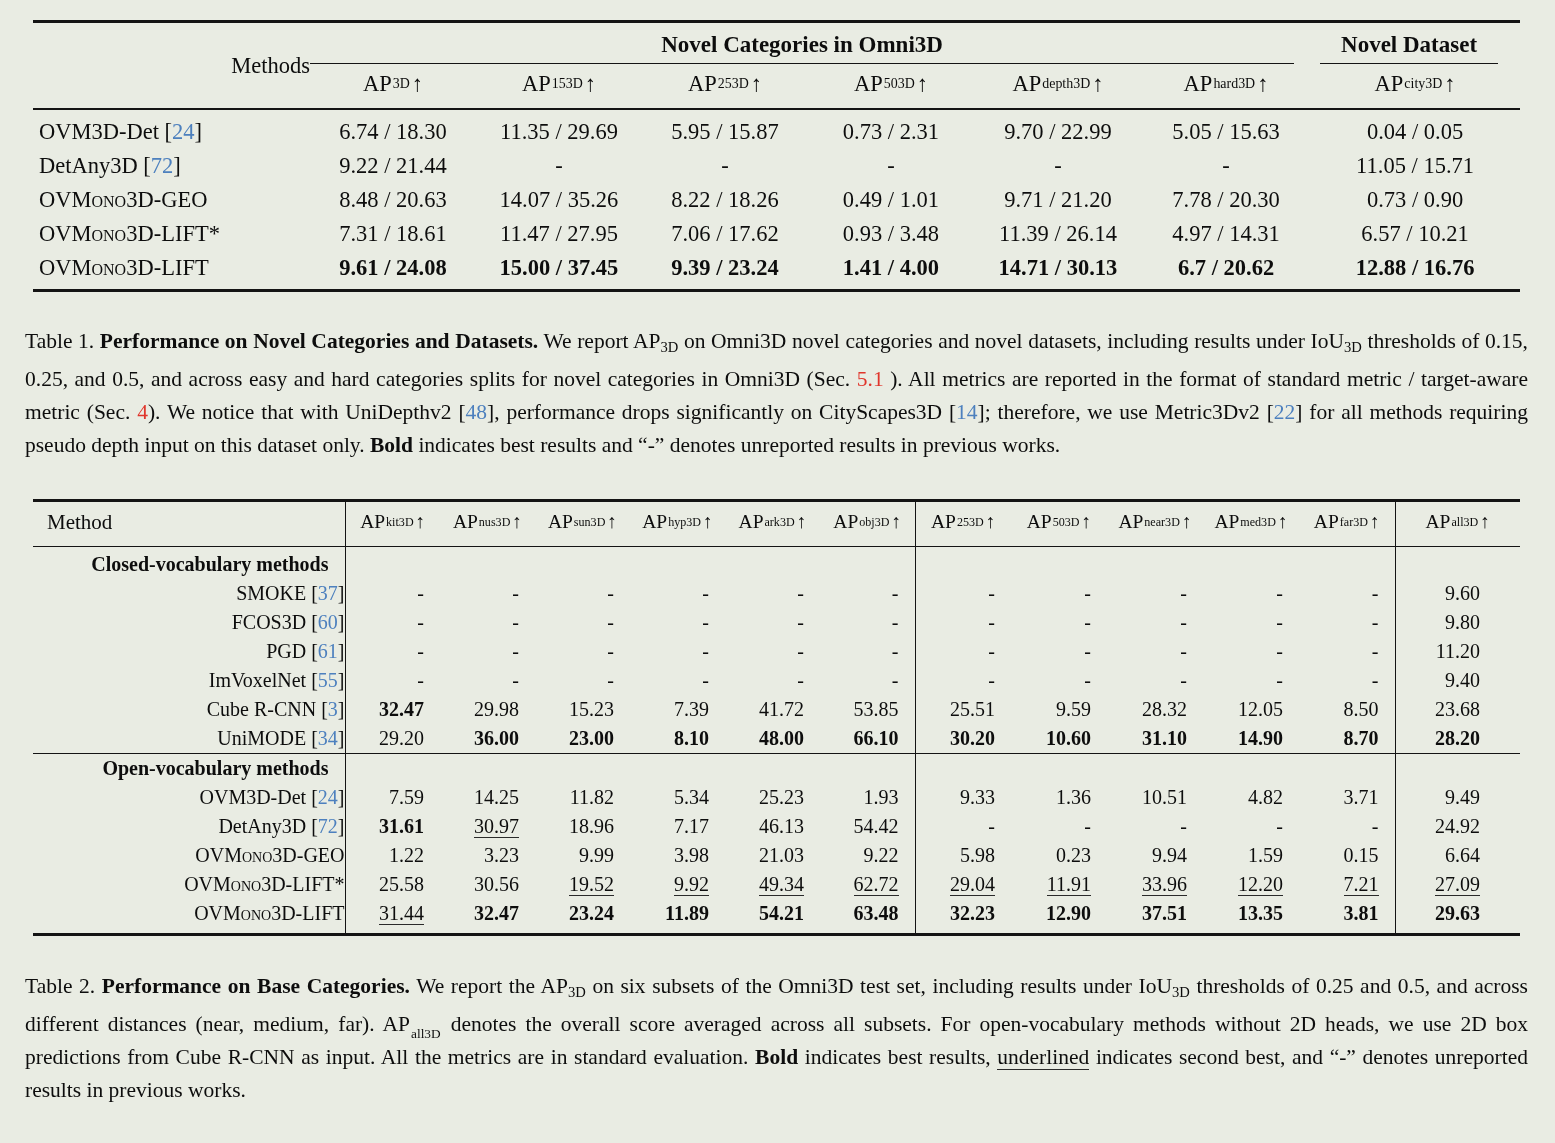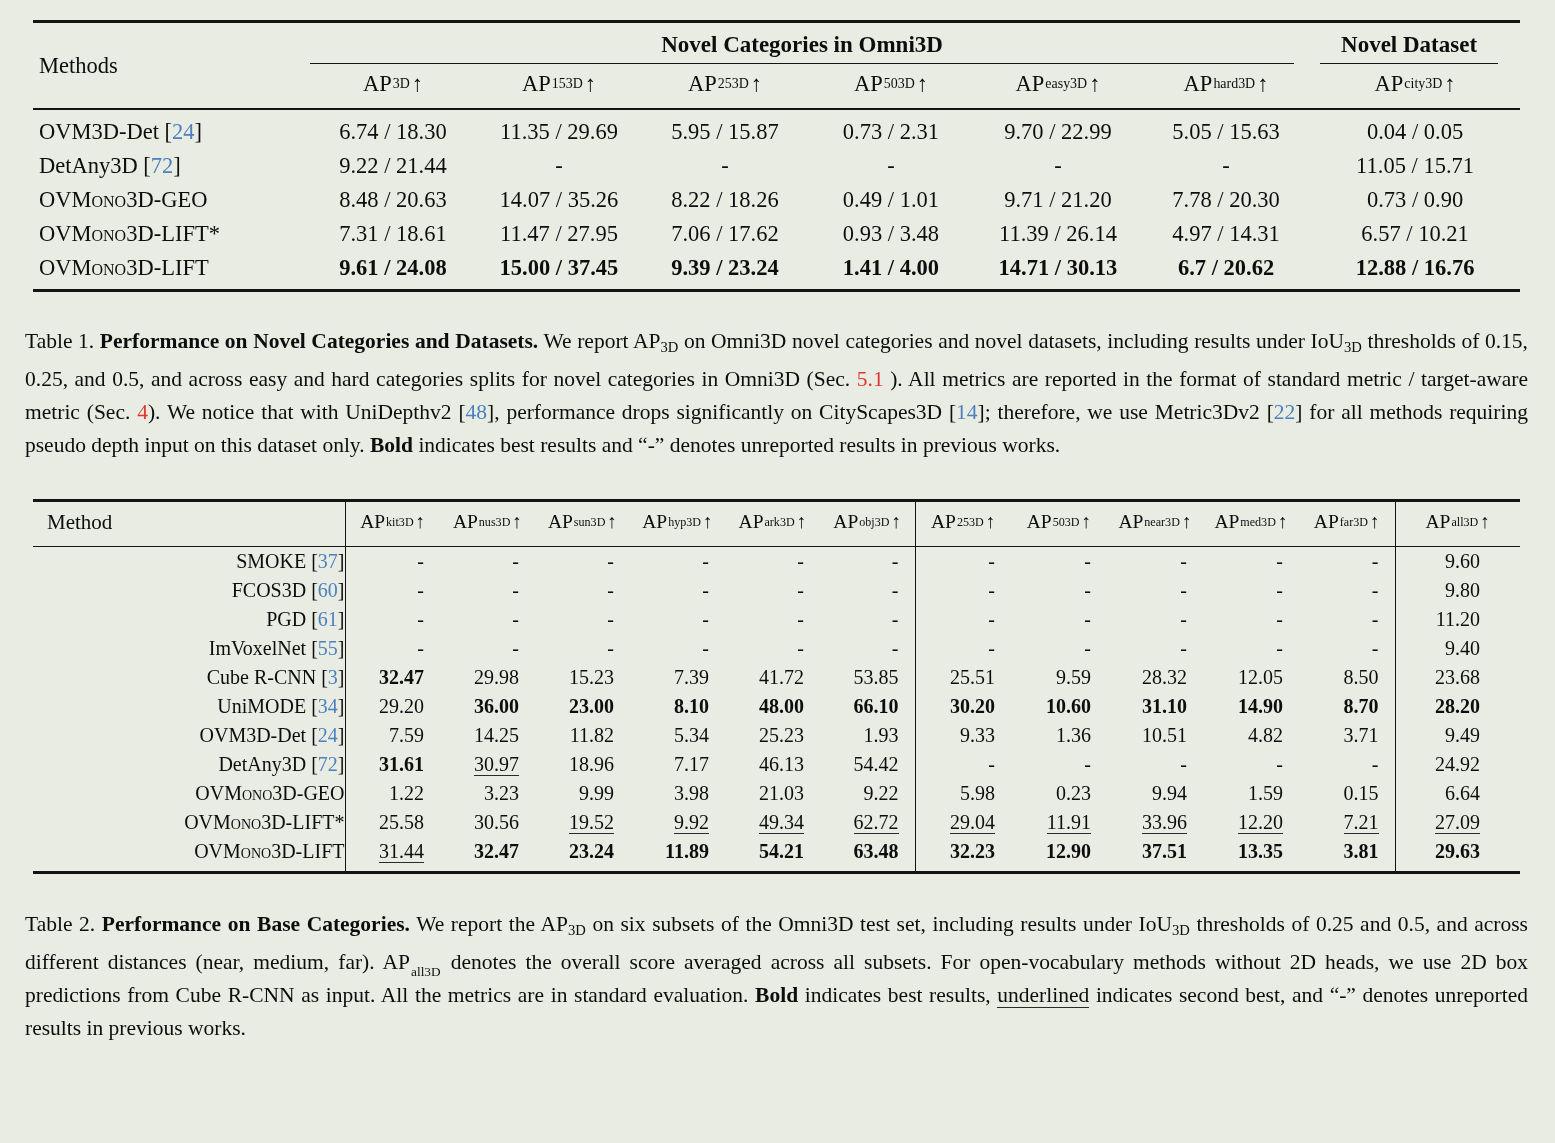--- a/index.html
+++ b/index.html
@@ -9,21 +9,21 @@
   html,body{background:var(--bg);}
   body{font-family:"Liberation Serif","DejaVu Serif",serif;color:var(--ink);}
   .page{width:1555px;height:1143px;background:var(--bg);padding:20px 25px 0 25px;overflow:hidden;}
 
   table{border-collapse:collapse;table-layout:fixed;}
   .t1,.t2{width:1487px;margin-left:8px;border-top:3px solid var(--rule);border-bottom:3px solid var(--rule);}
 
   
   .t1{font-size:22.5px;}
   .t1 th{font-weight:normal;}
-  .t1 th.corner{text-align:left;vertical-align:middle;padding-left:6px;border-bottom:2px solid var(--rule);font-size:22.5px;}
+  .t1 th.corner{text-align:right;vertical-align:middle;padding-left:6px;border-bottom:2px solid var(--rule);font-size:22.5px;}
   .t1 th.group{vertical-align:bottom;padding-top:9px;font-size:23px;font-weight:bold;}
   .t1 .cmid{border-bottom:1.6px solid var(--rule);padding-bottom:5px;}
   .t1 .cmid1{margin-right:16px;}
   .t1 .cmid2{margin:0 22px 0 10px;}
   .t1 tr.sub th{border-bottom:2px solid var(--rule);padding:7px 0 11px;}
   .t1 td{text-align:center;padding:4.5px 0;line-height:25px;}
   .t1 td.method{text-align:left;padding-left:6px;}
   .t1 tbody tr:first-child td{padding-top:9px;}
   .t1 tbody tr:last-child td{padding-bottom:9px;}
 
@@ -118,21 +118,21 @@
               <span class="base">AP</span>
               <span class="ss">
                 <span class="up">50</span>
                 <span class="dn">3D</span>
               </span>
               <span class="arr">↑</span>
             </span></th>
           <th><span class="aphdr">
               <span class="base">AP</span>
               <span class="ss">
-                <span class="up">easy</span>
+                <span class="up">depth</span>
                 <span class="dn">3D</span>
               </span>
               <span class="arr">↑</span>
             </span></th>
           <th><span class="aphdr">
               <span class="base">AP</span>
               <span class="ss">
                 <span class="up">hard</span>
                 <span class="dn">3D</span>
               </span>
@@ -316,20 +316,35 @@
                 <span class="base">AP</span>
                 <span class="ss">
                   <span class="up">all</span>
                   <span class="dn">3D</span>
                 </span>
                 <span class="arr">↑</span>
               </span></th>
           </tr>
       </thead>
       <tbody id="t2body">
+          <tr class="first">
+            <td class="sect cdiv">Closed-vocabulary methods</td>
+            <td></td>
+            <td></td>
+            <td></td>
+            <td></td>
+            <td></td>
+            <td class="cdiv"></td>
+            <td></td>
+            <td></td>
+            <td></td>
+            <td></td>
+            <td class="cdiv"></td>
+            <td class="lastcol"></td>
+          </tr>
           <tr>
             <td class="method indent cdiv"><span class="mname">SMOKE</span><span class="br"> [</span><span class="cite">37</span><span class="br">]</span></td>
             <td><span>-</span></td>
             <td><span>-</span></td>
             <td><span>-</span></td>
             <td><span>-</span></td>
             <td><span>-</span></td>
             <td class="cdiv"><span>-</span></td>
             <td><span>-</span></td>
             <td><span>-</span></td>
@@ -405,20 +420,35 @@
             <td><span class="b">23.00</span></td>
             <td><span class="b">8.10</span></td>
             <td><span class="b">48.00</span></td>
             <td class="cdiv"><span class="b">66.10</span></td>
             <td><span class="b">30.20</span></td>
             <td><span class="b">10.60</span></td>
             <td><span class="b">31.10</span></td>
             <td><span class="b">14.90</span></td>
             <td class="cdiv"><span class="b">8.70</span></td>
             <td class="lastcol"><span class="b">28.20</span></td>
+          </tr>
+          <tr class="secttop">
+            <td class="sect cdiv">Open-vocabulary methods</td>
+            <td></td>
+            <td></td>
+            <td></td>
+            <td></td>
+            <td></td>
+            <td class="cdiv"></td>
+            <td></td>
+            <td></td>
+            <td></td>
+            <td></td>
+            <td class="cdiv"></td>
+            <td class="lastcol"></td>
           </tr>
           <tr>
             <td class="method indent cdiv"><span class="mname">OVM3D-Det</span><span class="br"> [</span><span class="cite">24</span><span class="br">]</span></td>
             <td><span>7.59</span></td>
             <td><span>14.25</span></td>
             <td><span>11.82</span></td>
             <td><span>5.34</span></td>
             <td><span>25.23</span></td>
             <td class="cdiv"><span>1.93</span></td>
             <td><span>9.33</span></td>

